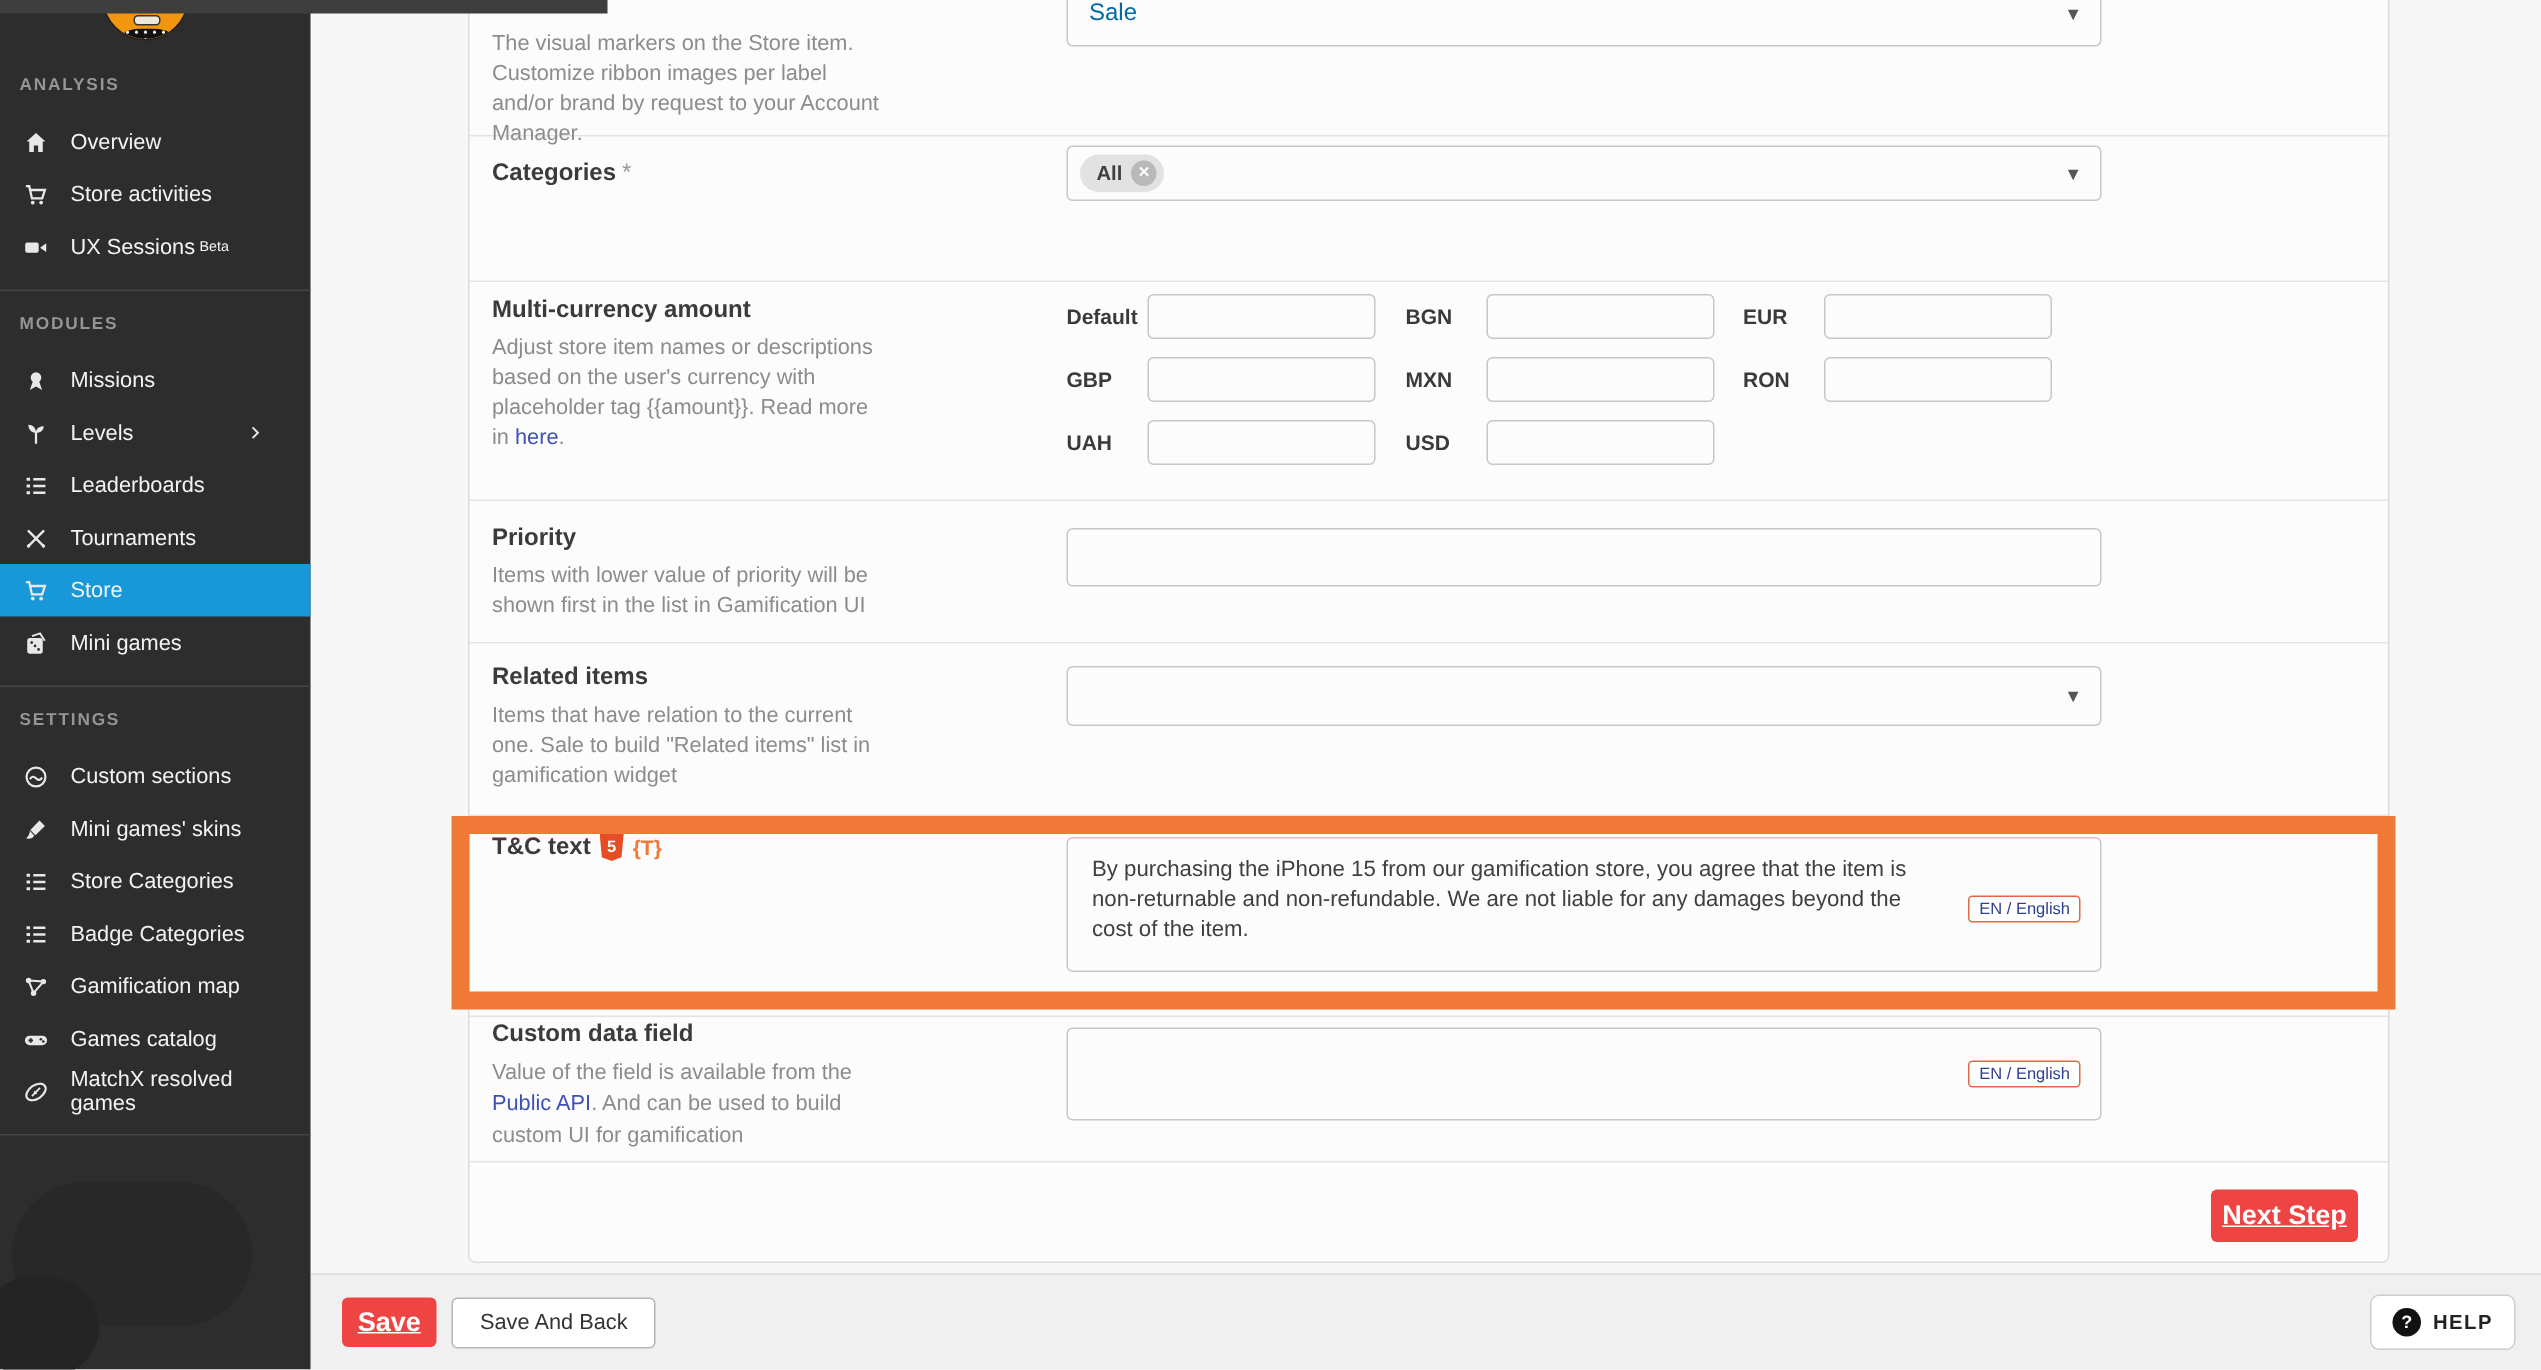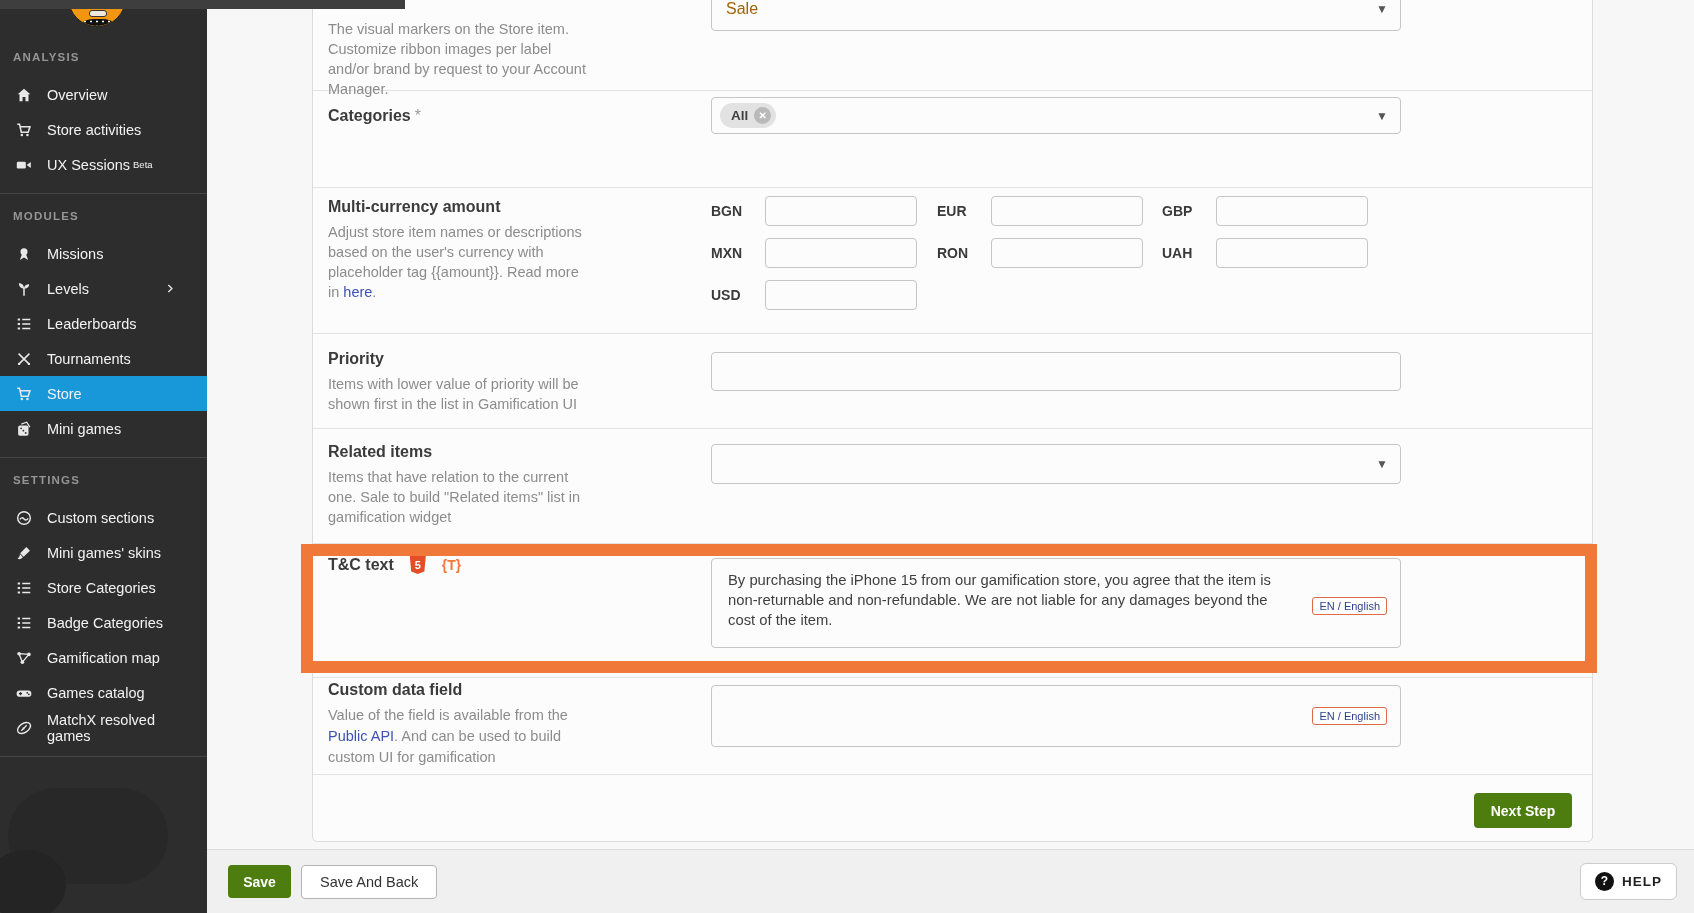--- a/index.html
+++ b/index.html
@@ -46,49 +46,49 @@
   .f-desc { font-size:14.5px; color:#8c8c8c; line-height:20px; margin-top:6px; width:258px; }
   .f-desc.lh21 { line-height:21px; }
   a.lnk { color:#3f51b5; text-decoration:none; cursor:pointer; }
   .req { color:#9a9a9a; font-weight:normal; margin-left:4px; }
 
   .ctrl { position:absolute; left:398px; top:0; width:690px; }
   .box { border:1px solid #c6c6c6; border-radius:4px; background:#fcfcfc; position:relative; width:690px; }
   .selectbox { display:flex; align-items:center; padding:0 14px; cursor:pointer; }
   .selectbox .arrow { position:absolute; right:12px; top:50%; transform:translateY(-50%);
     font-size:12px; color:#555; }
-  .sel-value { font-size:16px; color:#a16207; }
+  .sel-value { font-size:16px; color:#0369a1; }
 
   .chip { display:inline-flex; align-items:center; background:#e2e2e2; border-radius:15px;
     padding:4px 5px 4px 11px; font-size:13.5px; color:#3f3f3f;font-weight:bold; }
   .chip .x { width:17px; height:17px; margin-left:6px; border-radius:50%; background:#b9b9b9;
     color:#fff; font-size:10px; line-height:17px; text-align:center; cursor:pointer; }
 
   .mcgrid { display:grid; grid-template-columns:226px 225px auto; row-gap:12px; margin-top:8px; }
   .mccell { display:flex; align-items:center; }
   .mclbl { width:54px; font-size:14px; font-weight:bold; color:#3a3a3a; }
   .mcinput { width:152px; height:30px; border:1px solid #c6c6c6; border-radius:4px; background:#fcfcfc; padding:0 8px; font-size:14px; }
 
   .txtinput { height:39px; width:690px; border:1px solid #c6c6c6; border-radius:4px; background:#fcfcfc; padding:0 12px; font-size:15px; color:#333; }
 
   .tcarea { height:90px; padding:11px 108px 11px 16px; }
   .tctext { font-size:14.8px; color:#3f3f3f; line-height:20px; max-width:578px; }
   .langbadge { position:absolute; right:13px; top:38px; border:1px solid #e06a45; border-radius:3px;
     background:#fff; color:#2d3f8f; font-size:11px; padding:2px 6px; white-space:nowrap; cursor:pointer; }
   .customarea { height:62px; }
   .customarea .langbadge { top:21px; }
 
-  .tclabelrow { display:flex; align-items:center; gap:16px; }
+  .tclabelrow { display:flex; align-items:center; gap:6px; }
   .html5 { width:16px; height:18px; background:#e44d26; color:#fff; font-size:11px; font-weight:bold;
     display:flex; align-items:center; justify-content:center;
     clip-path:polygon(0 0,100% 0,91% 86%,50% 100%,9% 86%); }
   .ticon { color:#f0793a; font-weight:bold; font-size:14px; }
 
   .btn { border:0; border-radius:4px; cursor:pointer; font-family:inherit; }
-  .btn-maroon { background:#4d7c0f; color:#fff; font-weight:bold; font-size:14px; }
+  .btn-maroon { background:#ef4444; color:#fff; font-weight:bold; font-size:18px;text-decoration:underline; }
   .nextstep { display:block; margin:18px 20px 0 auto; width:98px; height:35px; }
 
   
   .footer { position:absolute; left:207px; top:849px; width:1487px; height:64px; background:#f0f0f0;
     border-top:1px solid #dcdcdc; display:flex; align-items:center; padding:0 17px 0 21px; }
   .savebtn { width:63px; height:33px; }
   .savebackbtn { margin-left:10px; height:34px; padding:0 18px; background:#fff; border:1px solid #b5b5b5;
     border-radius:4px; font-size:14.5px; color:#333; cursor:pointer; font-family:inherit; }
   .helpbtn { margin-left:auto; height:37px; padding:0 14px; background:#fff; border:1px solid #ccc;
     border-radius:6px; display:flex; align-items:center; gap:8px; cursor:pointer; }
@@ -350,20 +350,24 @@
         <div class="lblcol" style="padding-top:10px">
           <div class="f-title">Multi-currency amount</div>
           <div class="f-desc">
             <span>Adjust store item names or descriptions based on the user's currency with placeholder tag {{amount}}. Read more in</span>
             <a class="lnk">here</a><span>.</span>
           </div>
         </div>
         <div class="ctrl">
           <div class="mcgrid">
             <div class="mccell">
+                <span class="mclbl">Default</span>
+                <input class="mcinput" style="">
+              </div>
+            <div class="mccell">
                 <span class="mclbl">BGN</span>
                 <input class="mcinput" style="">
               </div>
             <div class="mccell">
                 <span class="mclbl">EUR</span>
                 <input class="mcinput" style="">
               </div>
             <div class="mccell">
                 <span class="mclbl">GBP</span>
                 <input class="mcinput" style="">

